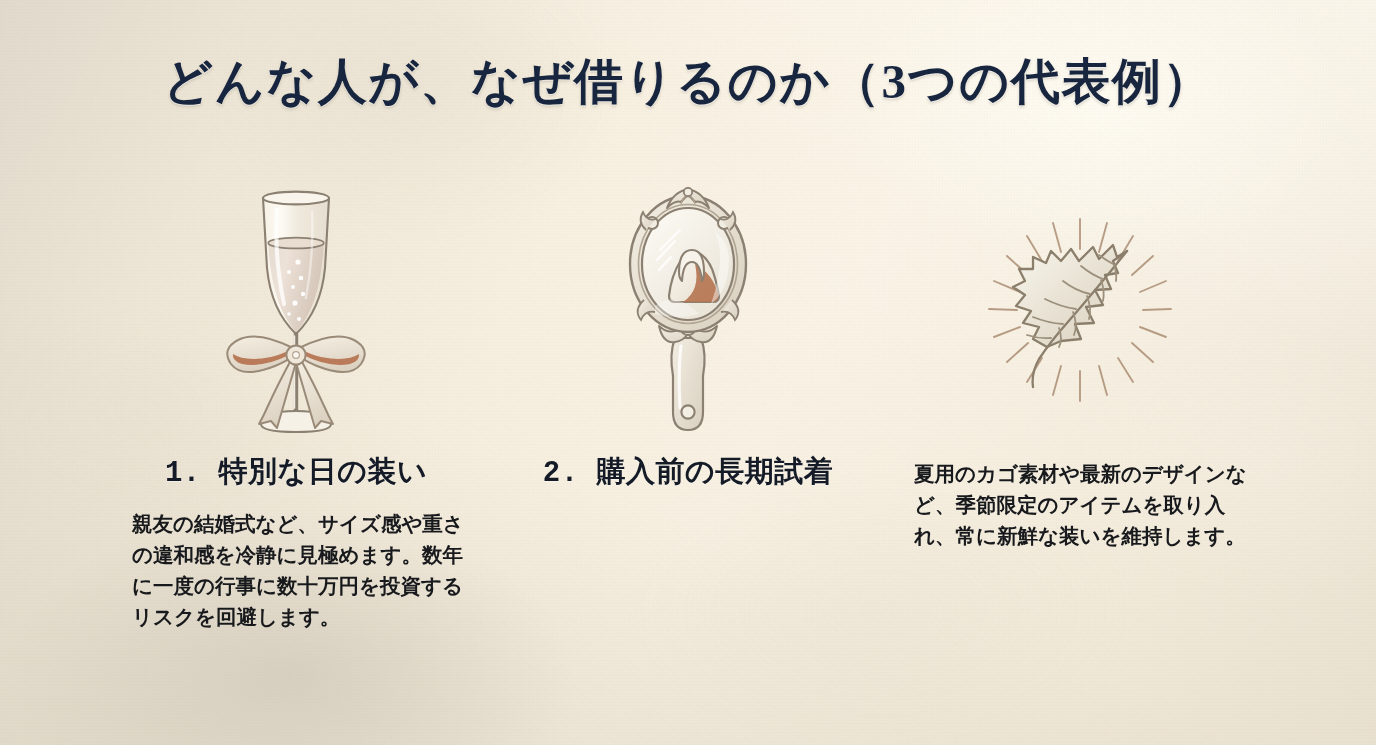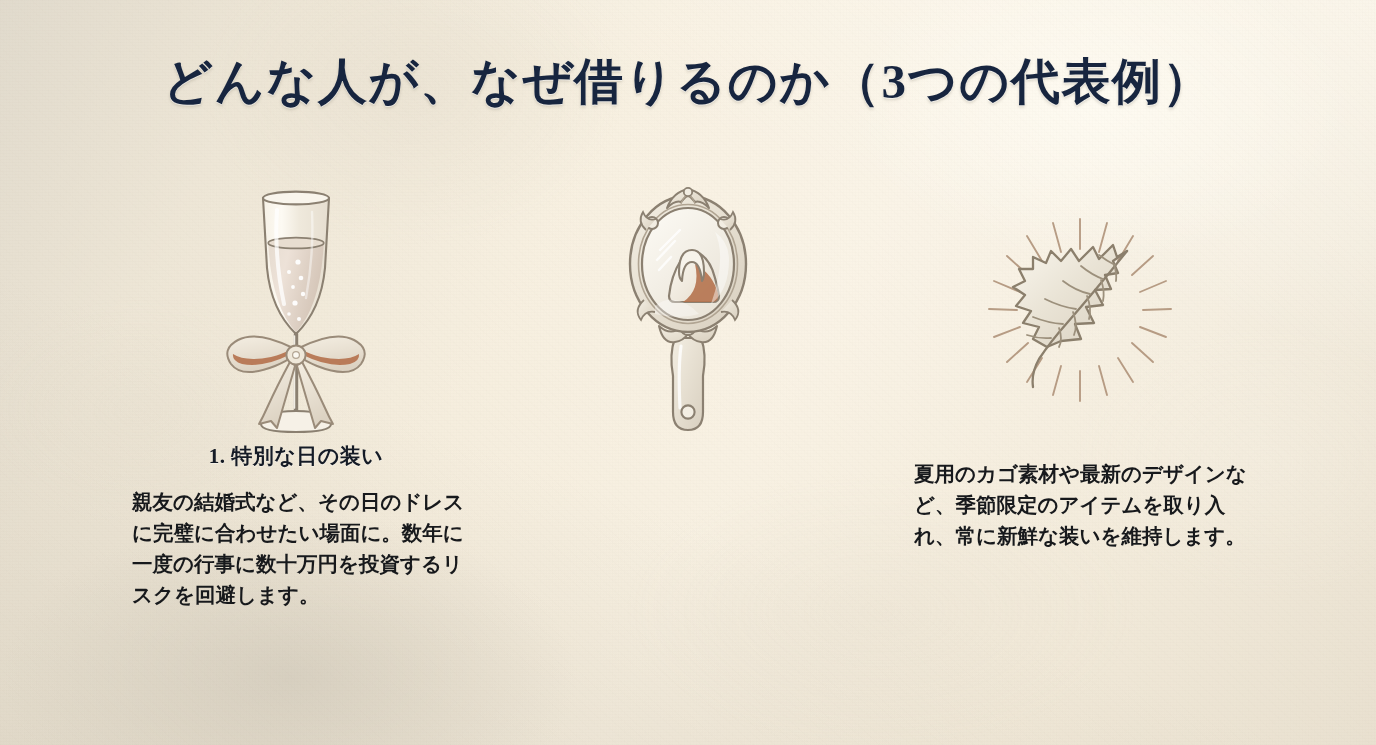--- a/index.html
+++ b/index.html
@@ -127,25 +127,26 @@
     align-items: center;
   }
   .col-art {
     height: 262px;
     width: 100%;
     display: flex;
     align-items: center;
     justify-content: center;
   }
   .col-heading {
-    font-family: Liberation Serif, serif;
+    font-family: Liberation Mono, monospace;
     font-weight: 700;
-    font-size: 21px;
+    font-size: 29px;
     color: #151b26;
     letter-spacing: 0.5px;
+    margin-top: 10px;
     white-space: nowrap;
     text-shadow: 0 1px 0 rgba(255,255,255,0.4);
   }
   .col-body {
     font-family: "Liberation Sans", "DejaVu Sans", sans-serif;
     font-weight: 700;
     font-size: 20.5px;
     line-height: 1.52;
     color: #17191c;
     width: 338px;
@@ -235,21 +236,21 @@
             <path d="M92,169 Q118,182 139,178 Q149,175 148,168 Q136,176 110,171 Q98,168 92,164 Z" fill="#b5734f" opacity="0.92"></path>
 
             <path d="M80,174 Q66,200 56,222 Q52,231 48,238 L60,235 L66,242 Q74,214 84,180 Z" fill="url(#ribbonFace)" stroke="#9a8b79" stroke-width="2" stroke-linejoin="round"></path>
             <path d="M90,174 Q104,200 114,222 Q118,231 122,238 L110,235 L104,242 Q96,214 86,180 Z" fill="url(#ribbonFace)" stroke="#9a8b79" stroke-width="2" stroke-linejoin="round"></path>
 
             <circle cx="85" cy="169" r="9.6" fill="#efe8da" stroke="#9a8b79" stroke-width="2"></circle>
             <circle cx="85" cy="169" r="3.4" fill="#fbf8f1" stroke="#b3a593" stroke-width="1.2"></circle>
           </svg>
         </div>
         <div class="col-heading">1. 特別な日の装い</div>
-        <div class="col-body">親友の結婚式など、その日のドレスに完璧に合わせたい場面に。数年に一度の行事に数十万円を投資するリスクを回避します。</div>
+        <div class="col-body">親友の結婚式など、サイズ感や重さの違和感を冷静に見極めます。数年に一度の行事に数十万円を投資するリスクを回避します。</div>
       </div>
 
       <div class="col">
         <div class="col-art">
           <svg width="170" height="250" viewBox="0 0 170 250">
             <defs>
               <linearGradient id="frameGrad" x1="0" y1="0" x2="1" y2="1">
                 <stop offset="0%" stop-color="#f3eee3"></stop>
                 <stop offset="45%" stop-color="#e7e0d2"></stop>
                 <stop offset="100%" stop-color="#d8cfbf"></stop>
@@ -297,20 +298,21 @@
 
             <g stroke="#ffffff" stroke-width="2.4" stroke-linecap="round" opacity="0.8">
               <line x1="57" y1="64" x2="77" y2="44"></line>
               <line x1="54" y1="74" x2="72" y2="55"></line>
               <line x1="56" y1="84" x2="68" y2="71"></line>
             </g>
             <path d="M112,46 Q124,72 108,118 Q126,104 126,74 Q126,56 112,46 Z" fill="#ffffff" opacity="0.45"></path>
             <path d="M52,120 Q72,104 96,128 Q76,134 52,128 Z" fill="#ffffff" opacity="0.35"></path>
           </svg>
         </div>
+        <div class="col-heading">2. 購入前の長期試着</div>
       </div>
 
       <div class="col">
         <div class="col-art">
           <svg width="210" height="200" viewBox="0 0 210 200">
             <defs>
               <linearGradient id="leafGrad" x1="0.1" y1="0.1" x2="0.9" y2="0.9">
                 <stop offset="0%" stop-color="#f6f2e8"></stop>
                 <stop offset="45%" stop-color="#e9e3d5"></stop>
                 <stop offset="100%" stop-color="#dbd3c3"></stop>

